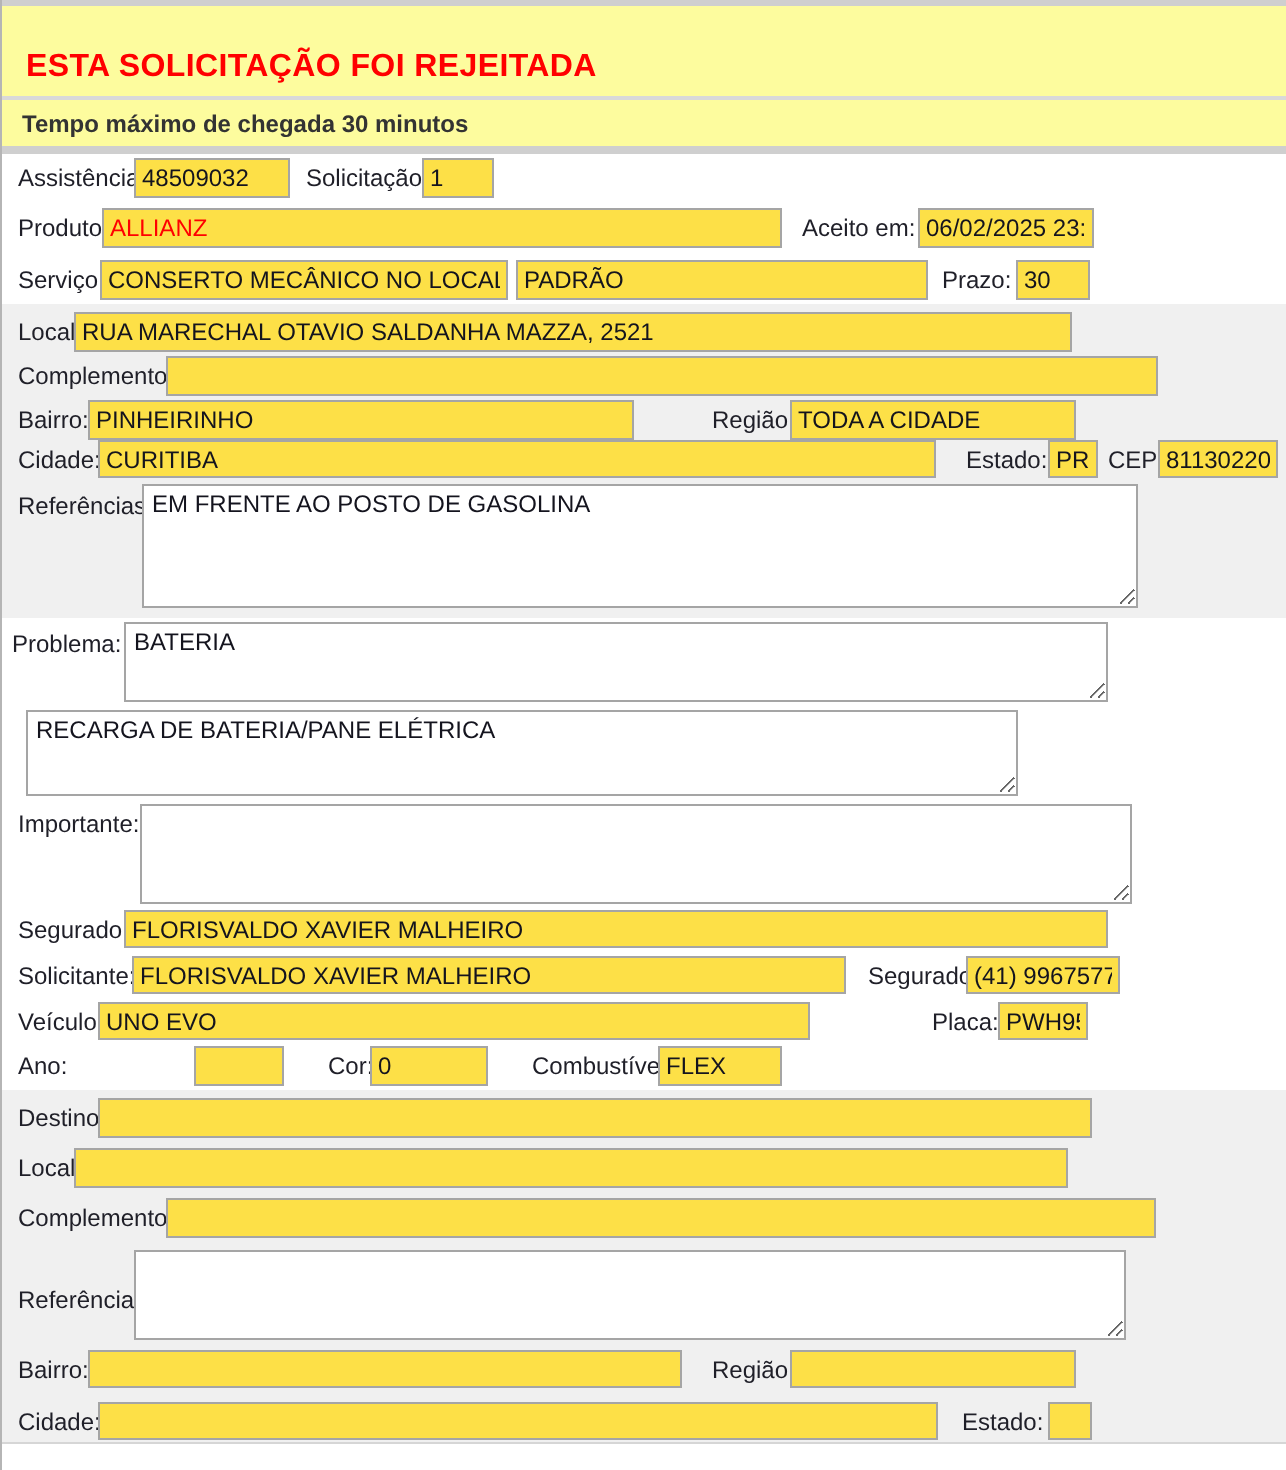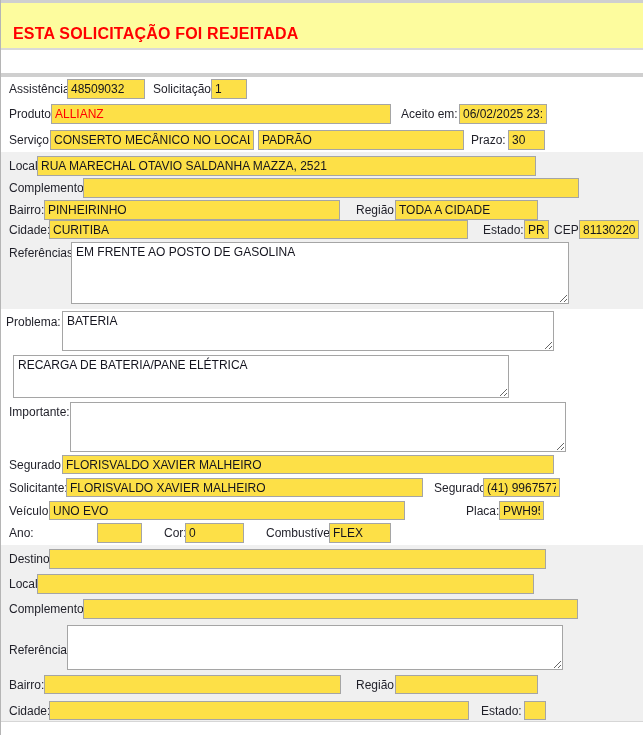--- a/index.html
+++ b/index.html
@@ -52,20 +52,23 @@
 <div class="page">
 
   <div class="strip" style="top:0;height:3px;"></div>
 
   <div class="banner" style="top:3px;height:45px;">
     <div class="banner-rejected-text">ESTA SOLICITAÇÃO FOI REJEITADA</div>
   </div>
 
   <div class="divider" style="top:48px;"></div>
 
+  <div class="banner" style="top:50px;height:23px;">
+    <div class="banner-tempo-text">Tempo máximo de chegada 30 minutos</div>
+  </div>
 
   <div class="strip" style="top:73px;height:4px;"></div>
 
   <div class="graysec" style="top:152px;height:157px;"></div>
   <div class="graysec" style="top:545px;height:176px;"></div>
   <div class="bottomline"></div>
 
   <span class="lbl" style="left:8px;top:82px;">Assistência:</span>
   <input class="inp" style="left: 66px; top: 79px; width: 78px;" value="48509032">
   <span class="lbl" style="left:152px;top:82px;">Solicitação:</span>
@@ -82,21 +85,21 @@
   <span class="lbl" style="left:470px;top:133px;">Prazo:</span>
   <input class="inp" style="left: 507px; top: 130px; width: 37px;" value="30">
 
   <span class="lbl" style="left:8px;top:159px;">Local:</span>
   <input class="inp" style="left: 36px; top: 156px; width: 499px;" value="RUA MARECHAL OTAVIO SALDANHA MAZZA, 2521">
 
   <span class="lbl" style="left:8px;top:181px;">Complemento:</span>
   <input class="inp" style="left: 82px; top: 178px; width: 496px;" value="">
 
   <span class="lbl" style="left:8px;top:203px;">Bairro:</span>
-  <input class="inp" style="left: 43px; top: 200px; width: 296px;" value="PINHEIRINHO">
+  <input class="inp" style="left: 43px; top: 200px; width: 273px;" value="PINHEIRINHO">
   <span class="lbl" style="left:355px;top:203px;">Região:</span>
   <input class="inp" style="left: 394px; top: 200px; width: 143px;" value="TODA A CIDADE">
 
   <span class="lbl" style="left:8px;top:223px;">Cidade:</span>
   <input class="inp h19" style="left: 48px; top: 220px; width: 419px;" value="CURITIBA">
   <span class="lbl" style="left:482px;top:223px;">Estado:</span>
   <input class="inp h19" style="left: 523px; top: 220px; width: 25px;" value="PR">
   <span class="lbl" style="left:553px;top:223px;">CEP:</span>
   <input class="inp h19" style="left: 578px; top: 220px; width: 60px;" value="81130220">
 

